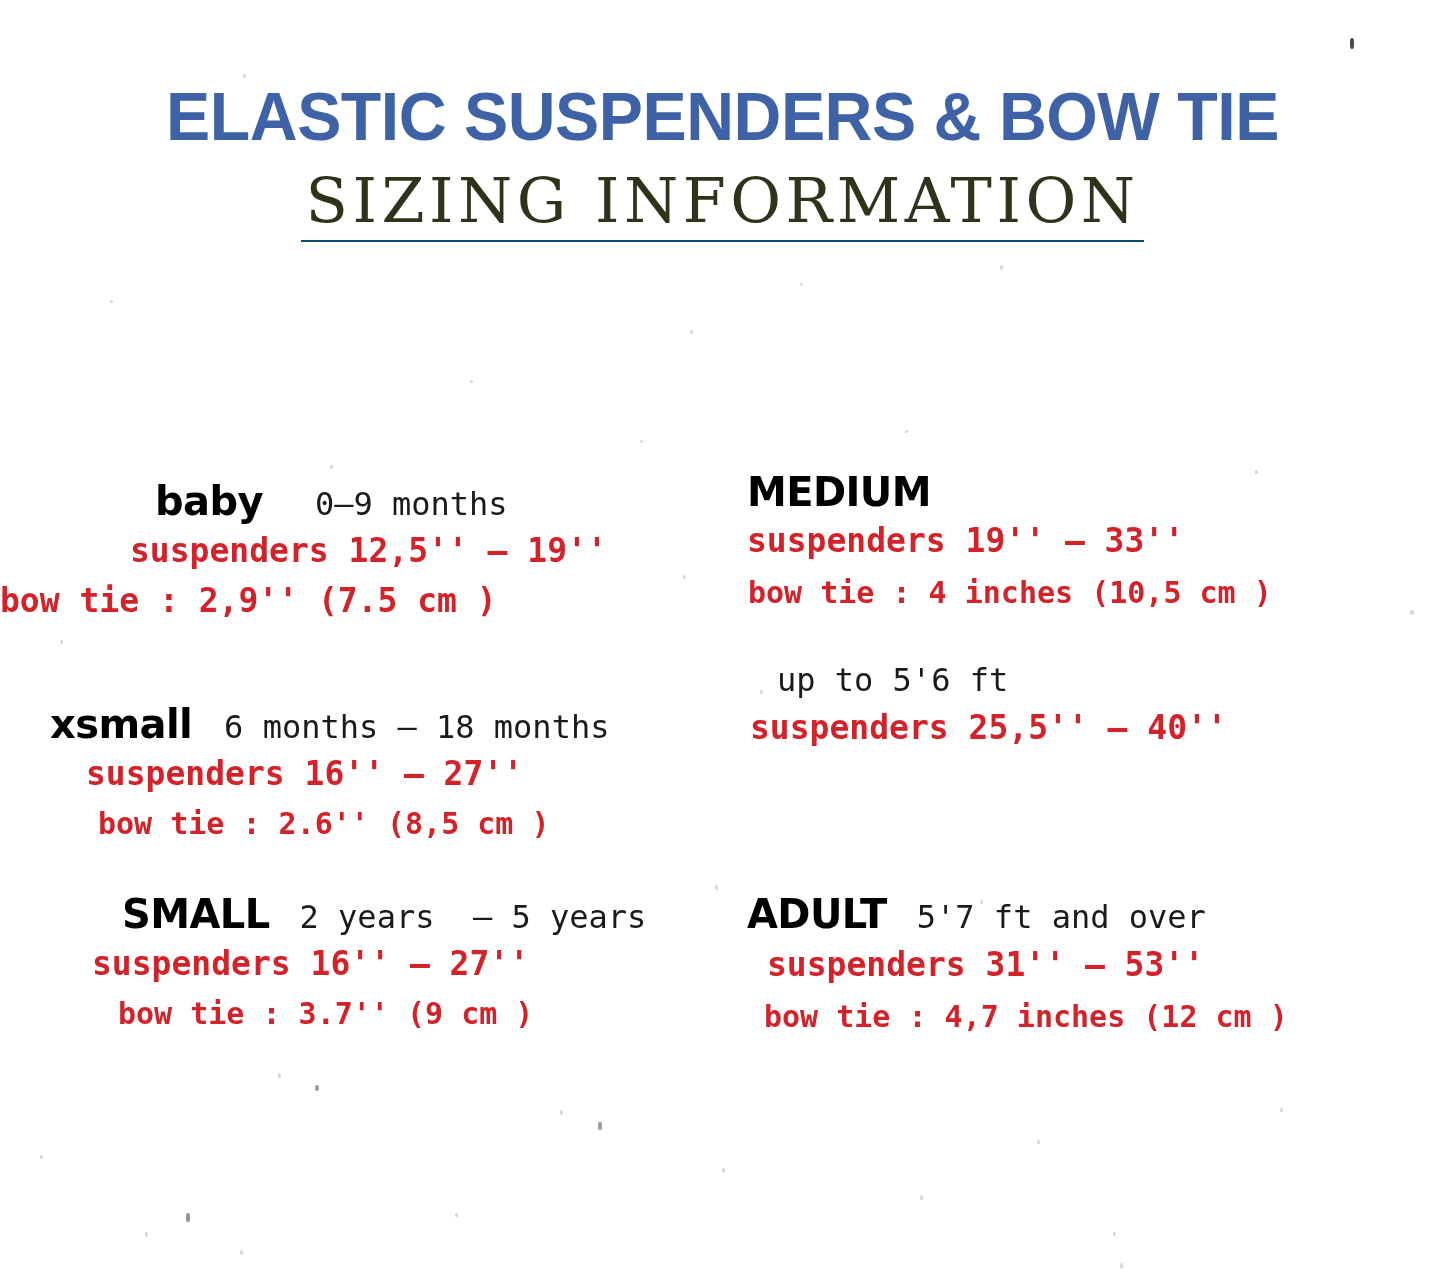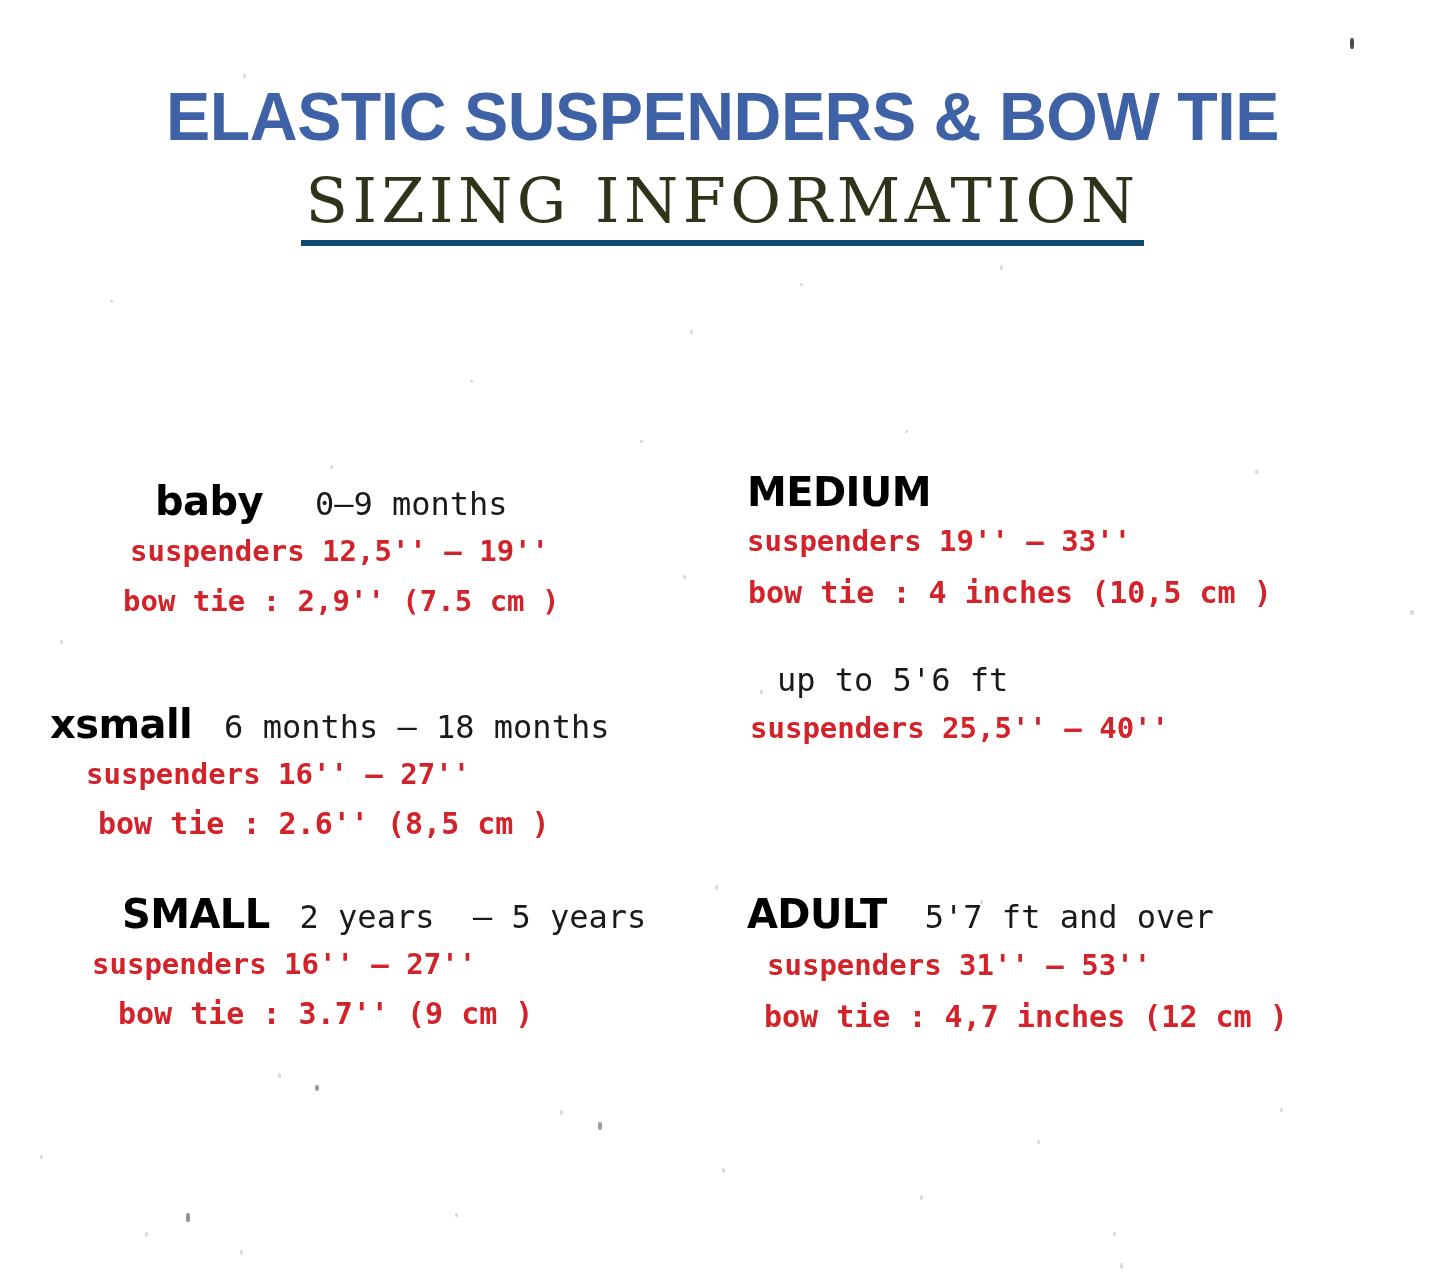--- a/index.html
+++ b/index.html
@@ -57,21 +57,21 @@
     justify-content: center;
   }
   .sub-title {
     font-family: "DejaVu Serif", "Liberation Serif", serif;
     font-weight: 400;
     font-size: 62px;
     line-height: 70px;
     letter-spacing: 4.5px;
     color: #30331a;
     white-space: nowrap;
-    border-bottom: 6px solid #0c4a6e;
+    border-bottom: 2px solid #0c4a6e;
     padding: 0 4px 4px 4px;
     transform: scaleX(1.0);
   }
 
   
   .grid {
     position: absolute;
     top: 478px;
     left: 0;
     width: 1445px;
@@ -109,38 +109,38 @@
     font-family: "DejaVu Sans Mono", "Liberation Mono", monospace;
     font-weight: 400;
     font-size: 32px;
     line-height: 44px;
     color: #1a1a1a;
     white-space: pre;
   }
   .measure {
     font-family: "DejaVu Sans Mono", "Liberation Mono", monospace;
     font-weight: bold;
-    font-size: 29px;
+    font-size: 33px;
     line-height: 50px;
     color: #d2222a;
     white-space: pre;
   }
   .measure.small-m {
     font-size: 30px;
   }
 
   
   .lc .b-baby  { position:absolute; top:0px;   left:0; }
   .lc .b-xs    { position:absolute; top:185px; left:0; }
   .lc .b-sm    { position:absolute; top:413px; left:0; }
 
   .lc .b-baby .head-line { padding-left: 155px; }
   .lc .b-baby .size-age  { padding-left: 52px; }
   .lc .b-baby .m1        { padding-left: 130px; }
-  .lc .b-baby .m2        { padding-left: 123px; }
+  .lc .b-baby .m2        { }
 
   .lc .b-xs .head-line { padding-left: 50px; margin-top: 38px; }
   .lc .b-xs .size-age  { padding-left: 32px; }
   .lc .b-xs .m1        { padding-left: 86px; }
   .lc .b-xs .m2        { padding-left: 98px; }
 
   .lc .b-sm .head-line { padding-left: 122px; }
   .lc .b-sm .size-age  { padding-left: 30px; }
   .lc .b-sm .m1        { padding-left: 92px; }
   .lc .b-sm .m2        { padding-left: 118px; }
@@ -153,21 +153,21 @@
   .rc .b-md .head-line { padding-left: 25px; }
   .rc .b-md .size-age  { padding-left: 55px; }
   .rc .b-md .m1        { padding-left: 25px; }
   .rc .b-md .m2        { padding-left: 26px; }
 
   .rc .b-ta .head-line { padding-left: 22px; }
   .rc .b-ta .size-age  { padding-left: 33px; }
   .rc .b-ta .m1        { padding-left: 28px; }
   .rc .b-ta .m2        { padding-left: 25px; }
 
-  .rc .b-ad .head-line { padding-left: 25px; gap: 8px; }
+  .rc .b-ad .head-line { padding-left: 25px; }
   .rc .b-ad .size-age  { padding-left: 30px; }
   .rc .b-ad .m1        { padding-left: 45px; }
   .rc .b-ad .m2        { padding-left: 42px; }
 
   .rc .b-md .measure, .rc .b-ta .measure, .rc .b-ad .measure { line-height: 52px; }
   .rc .b-ad .m2 { font-size: 30px; }
   .rc .b-md .m2 { font-size: 30px; }
   .rc .b-ta .m2 { font-size: 30px; }
 </style>
 </head>

